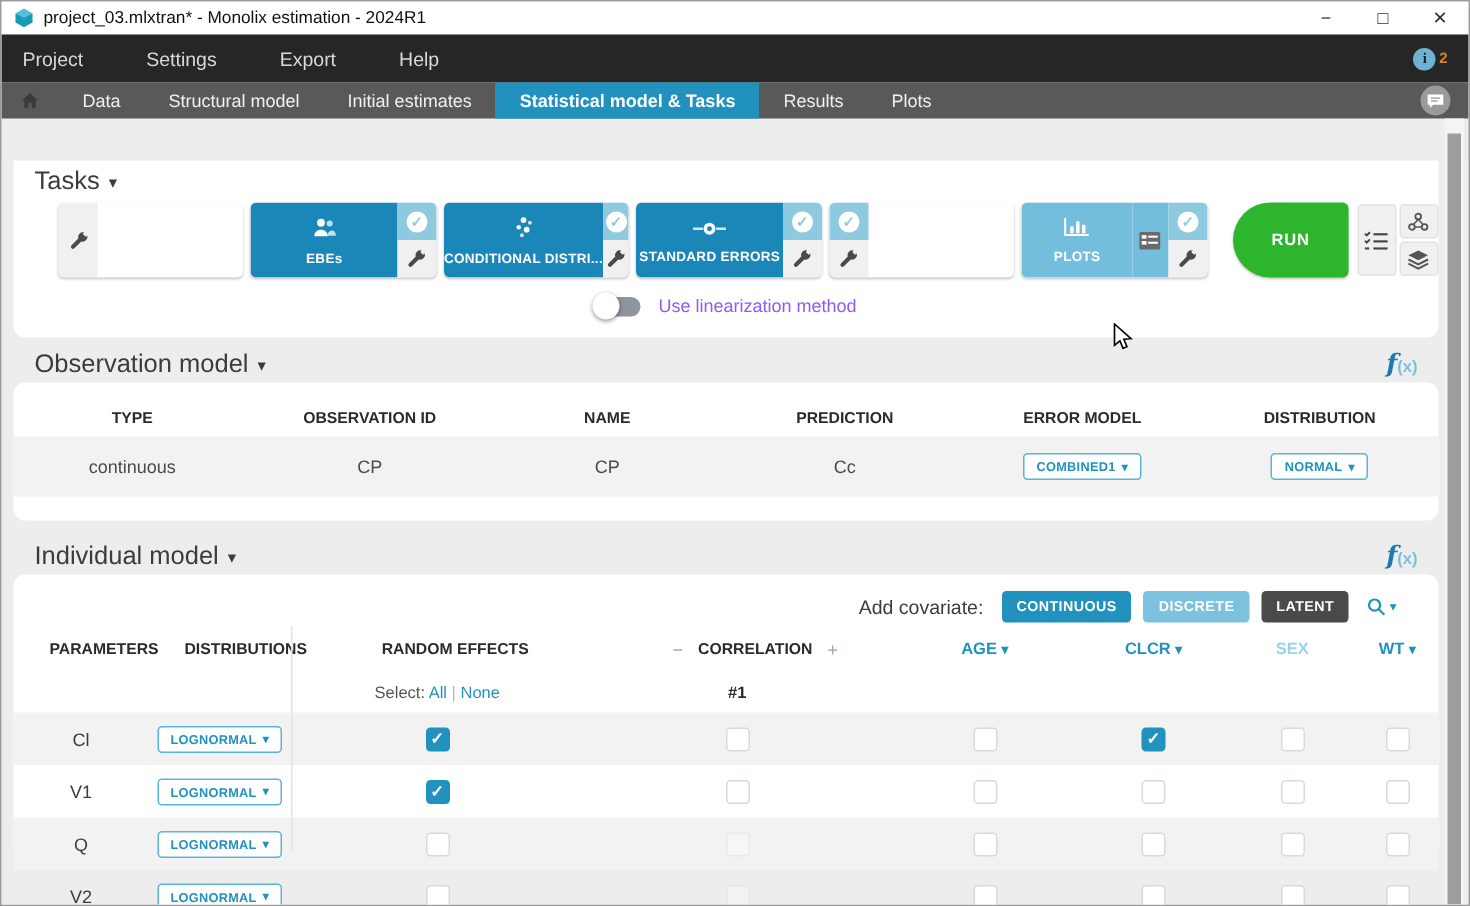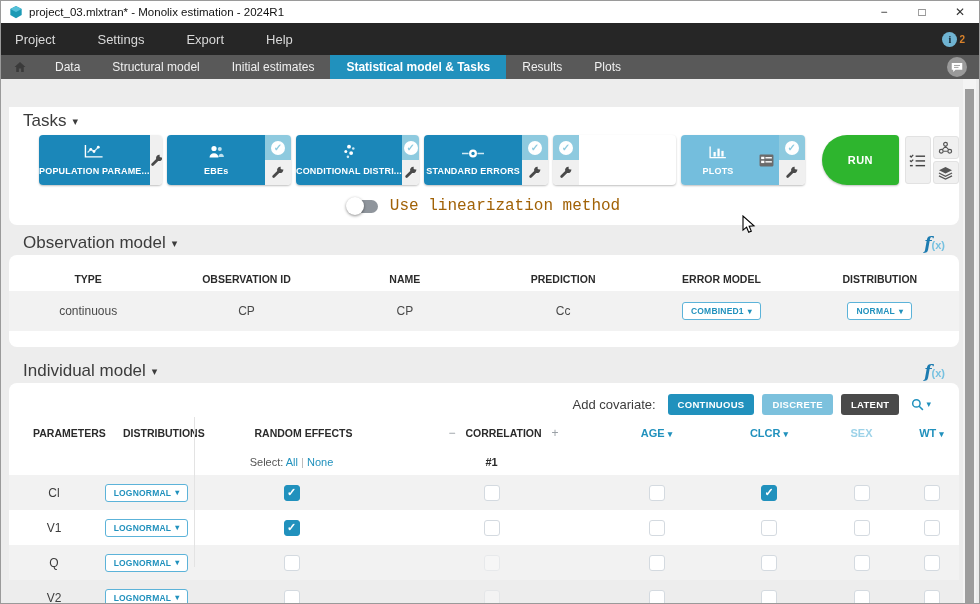--- a/index.html
+++ b/index.html
@@ -49,21 +49,21 @@
   .plots-list-cell { width:24px; background:#74bedd; display:flex; align-items:center; justify-content:center; }
   .run-btn { margin-left:12px; width:80px; height:50px; background:#2eb52e; border:none; border-radius:25px 4px 4px 25px; color:#fff; font-weight:bold; font-size:11px; letter-spacing:.5px; cursor:pointer; box-shadow:0 1px 2px rgba(0,0,0,.25); }
   .side-tools { display:flex; margin-left:6px; gap:2px; }
   .tool-btn { background:#f0f0f0; border:1px solid #e2e2e2; border-radius:3px; display:flex; align-items:center; justify-content:center; cursor:pointer; }
   .tool-tall { width:26px; height:48px; }
   .tool-col { display:flex; flex-direction:column; gap:2px; }
   .tool-sm { width:26px; height:23px; }
   .linearize-row { display:flex; align-items:center; justify-content:center; gap:12px; margin-top:12px; }
   .toggle { width:30px; height:13px; border-radius:7px; background:#8f959c; position:relative; cursor:pointer; }
   .toggle .knob { position:absolute; left:-2px; top:-2.5px; width:18px; height:18px; border-radius:50%; background:#fff; box-shadow:0 1px 3px rgba(0,0,0,.45); transition:left .1s; }
-  .linearize-label { font-size:16px; color:#a16207;font-family:Liberation Mono, monospace; }
+  .linearize-label { font-size:12px; color:#8b5cf6; }
 
   
   .section-head { display:flex; align-items:center; justify-content:space-between; padding:0 34px 0 22px; height:24px; }
   .fx { cursor:pointer; display:flex; align-items:baseline; }
   .fx i { font-family:"DejaVu Serif", serif; font-style:italic; font-weight:bold; font-size:17px; color:#1c7bb0; }
   .fx em { font-style:normal; font-size:11px; font-weight:bold; color:#76c1e0; }
 
   
   .obs-head { margin-top:6px; }
   .obs-card { height:92px; padding-top:12px; border-radius:8px; }
@@ -172,32 +172,20 @@
     </span>
   </div>
 
   <div class="content">
 
     <section class="card tasks-card">
       <div class="section-title">Tasks</div>
       <div class="task-row">
 
         <div class="task-btn">
-          <div class="task-main">
-            <span>
-              <svg width="20" height="15" viewBox="0 0 18 14">
-                  <path d="M1 1v11h16" stroke="#fff" fill="none" stroke-width="1.3"></path>
-                  <path d="M3 8l3-3 3 2 4-4" stroke="#cfe8f3" fill="none" stroke-width="1.2"></path>
-                  <circle cx="6" cy="5" r="1.3" fill="#fff"></circle>
-                  <circle cx="9" cy="7" r="1.3" fill="#fff"></circle>
-                  <circle cx="13" cy="3" r="1.3" fill="#fff"></circle>
-                </svg>
-            </span>
-            <span class="task-label">POPULATION PARAME...</span>
-          </div>
           <div class="task-side">
 
             <div class="task-wrench">
               <svg width="13" height="13" viewBox="0 0 16 16">
                   <path d="M13.6 4.7 11.3 2.4l1.2-1.2a4 4 0 0 0-4.9 5L2 11.8a1.7 1.7 0 0 0 2.4 2.4l5.7-5.6a4 4 0 0 0 4.9-4.9z" fill="#4a4a4a"></path>
                 </svg>
             </div>
           </div>
         </div>
 

